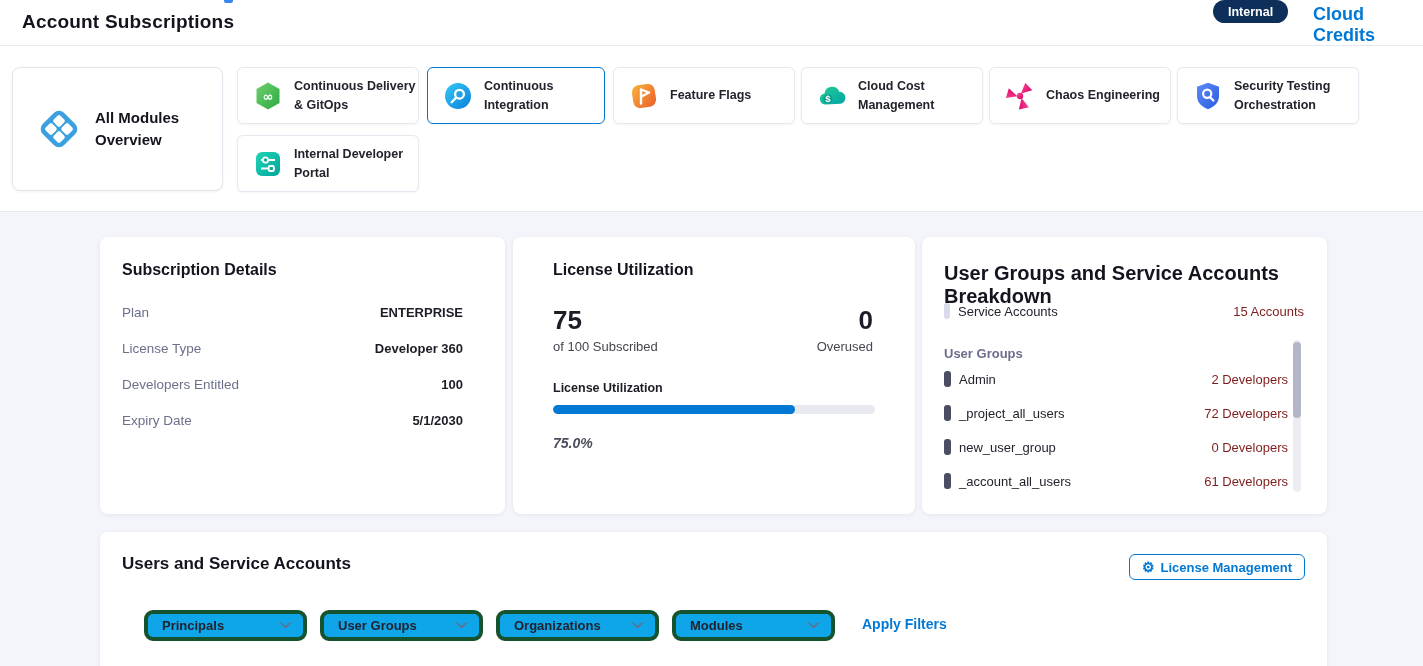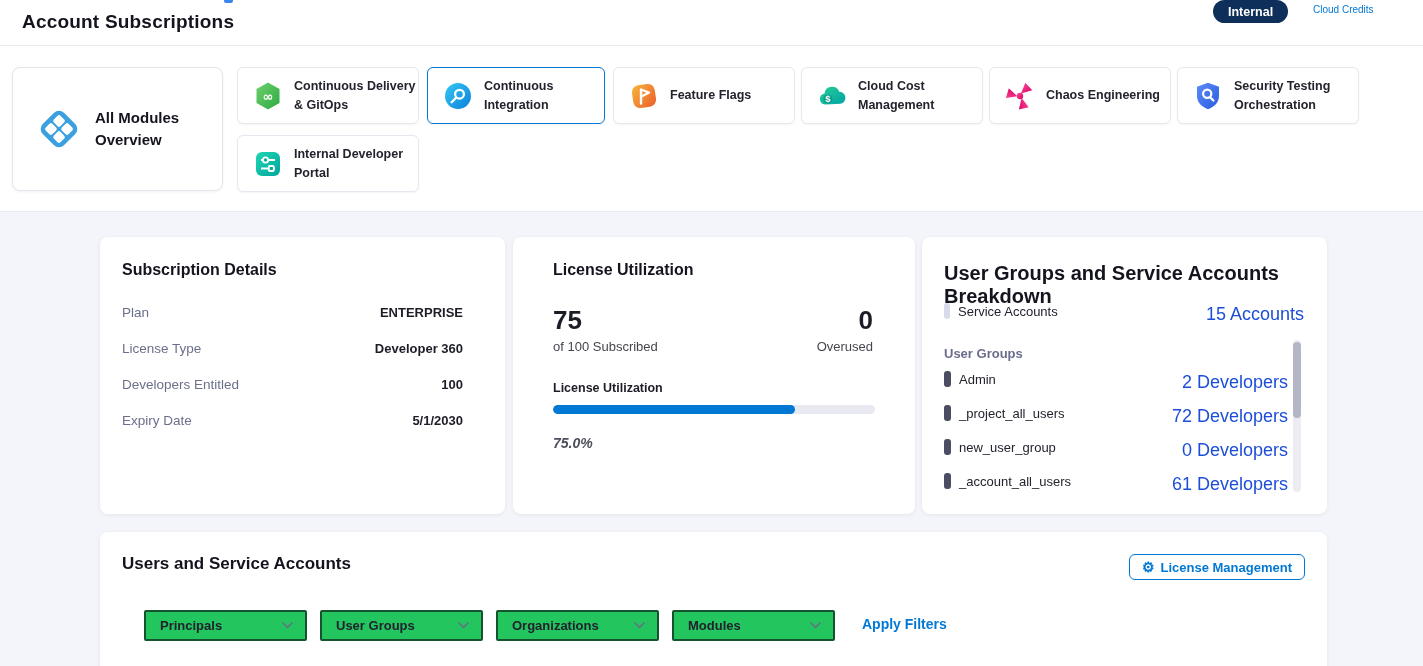--- a/index.html
+++ b/index.html
@@ -4,21 +4,21 @@
 <style>
   * { margin:0; padding:0; box-sizing:border-box; }
   body { font-family:"Liberation Sans", sans-serif; background:#fff; }
   .screen { position:relative; width:1423px; height:666px; background:#f3f5fa; overflow:hidden; }
 
   
   .topbar { position:absolute; top:0; left:0; width:1423px; height:46px; background:#fff; border-bottom:1px solid #e7e9f0; z-index:3; }
   .page-title { position:absolute; left:22px; top:11px; font-size:19px; font-weight:700; color:#14141f; letter-spacing:.2px; }
   .clip-frag { position:absolute; left:224px; top:0; width:9px; height:3px; background:#3c85f0; border-radius:0 0 2px 2px; }
   .licenses-pill { position:absolute; left:1213px; top:0; height:23px; padding:0 15px; background:#0d2f5a; color:#fff; border:none; border-radius:12px; font-size:12.5px; font-weight:700; font-family:inherit; cursor:pointer; }
-  .cloud-credits { position:absolute; left:1313px; top:4px; color:#0278d5; font-size:10px; font-weight:400; cursor:pointer; text-decoration:none; }
+  .cloud-credits { position:absolute; left:1313px; top:4px; color:#0278d5; font-size:18px; font-weight:700; cursor:pointer; text-decoration:none; }
 
   
   .modules { position:absolute; top:46px; left:0; width:1423px; height:166px; background:#fff; border-bottom:1px solid #e7e9f0; z-index:2; }
   .overview-card { position:absolute; left:12px; top:21px; width:211px; height:124px; background:#fff; border:1px solid #e3e5ec; border-radius:8px; box-shadow:0 1px 3px rgba(30,30,60,.06); display:flex; align-items:center; gap:13px; padding-left:23px; cursor:pointer; }
   .overview-label { font-size:15px; font-weight:700; color:#14141f; line-height:1.5; width:96px; }
   .tile { position:absolute; width:182px; height:57px; background:#fff; border:1px solid #e6e8ef; border-radius:6px; box-shadow:0 1px 2px rgba(30,30,60,.05); display:flex; align-items:center; gap:11px; padding-left:15px; cursor:pointer; }
   .tile.selected { border:1.5px solid #0278d5; }
   .tile-label { font-size:12.5px; font-weight:700; color:#23232e; line-height:1.45; max-width:126px; }
   .tile-icon, .ov-icon { flex:0 0 auto; display:flex; }
 
@@ -34,29 +34,29 @@
   .lu-big { position:absolute; font-size:26px; font-weight:700; color:#1c1d26; }
   .lu-cap { position:absolute; font-size:13px; color:#45464f; }
   .lu-bar-label { position:absolute; font-size:12.5px; font-weight:700; color:#1c1d26; }
   .lu-track { position:absolute; width:322px; height:9px; background:#e9eaf1; border-radius:5px; overflow:hidden; }
   .lu-fill { height:100%; background:#0278d5; border-radius:5px; }
   .lu-pct { position:absolute; font-size:14px; font-weight:700; color:#4d4e5c;font-style:italic; }
 
   
   .bk-bullet { position:absolute; width:6px; height:16px; border-radius:3px; }
   .bk-label { position:absolute; font-size:13px; color:#23232e; }
-  .bk-value { position:absolute; font-size:18px; color:#1d4ed8; }
+  .bk-value { position:absolute; font-size:13px; color:#7f1d1d; }
   .bk-sub { position:absolute; font-size:13px; font-weight:700; color:#6a6d8c; }
   .bk-track { position:absolute; left:371px; top:103px; width:8px; height:152px; background:#ececf2; border-radius:4px; }
   .bk-thumb { position:absolute; left:0; top:2px; width:8px; height:76px; background:#b4b5c7; border-radius:4px; cursor:pointer; }
 
   
   .lm-btn { position:absolute; right:22px; top:22px; height:26px; display:flex; align-items:center; gap:6px; padding:0 12px; background:#fff; border:1px solid #0278d5; border-radius:6px; color:#0278d5; font-size:13px; font-weight:700; font-family:inherit; cursor:pointer; }
   .gear { font-size:14px; line-height:1; }
-  .filter { position:absolute; top:78px; width:163px; height:31px; background:#22c55e; border:2px solid #14532d; border-radius:2px; display:flex; align-items:center; justify-content:space-between; padding:0 12px 0 14px; cursor:pointer; }
+  .filter { position:absolute; top:78px; width:163px; height:31px; background:#0ea5e9; border:4px solid #14532d; border-radius:9px; display:flex; align-items:center; justify-content:space-between; padding:0 12px 0 14px; cursor:pointer; }
   .filter-label { font-size:13px; font-weight:700; color:#22222e; }
   .apply-filters { position:absolute; left:762px; top:84px; color:#0278d5; font-size:14px; font-weight:700; cursor:pointer; text-decoration:none; }
 </style>
 </head>
 <body>
 
 <div class="screen">
 
   <div class="topbar">
     <div class="clip-frag"></div>

